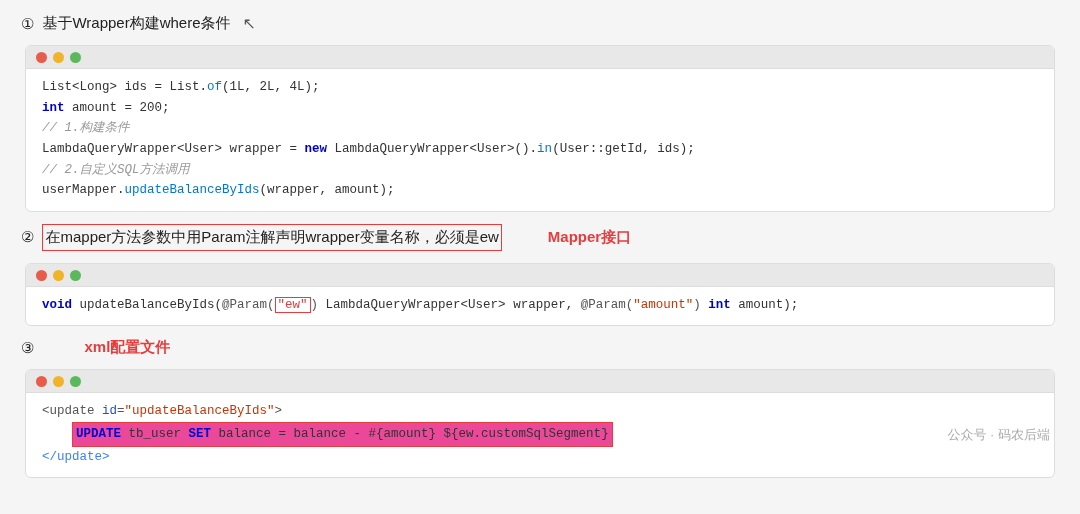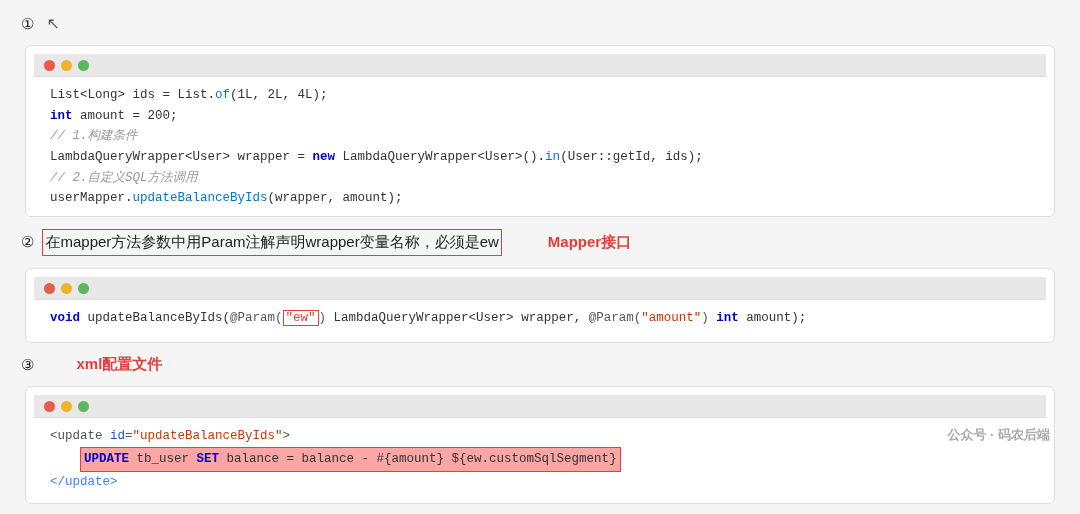--- a/index.html
+++ b/index.html
@@ -53,21 +53,21 @@
     .bordered-section {
       border: 1.5px solid #e63c3c;
       padding: 3px 2px;
     }
 
     
     .code-block {
       background: #ffffff;
       border: 1px solid #ddd;
       border-radius: 6px;
-      padding: 8px;
+      padding: 0;
       overflow: hidden;
       margin: 0 10px;
     }
 
     .traffic-lights {
       display: flex;
       gap: 6px;
       padding: 6px 10px 5px 10px;
       background: #e8e8e8;
       border-bottom: 1px solid #ddd;
@@ -98,37 +98,37 @@
     .comment { color: #999; font-style: italic; }
 
     
     .watermark {
       position: absolute;
       right: 30px;
       bottom: 70px;
       color: rgba(100,100,100,0.55);
       font-size: 13px;
       pointer-events: none;
-      font-weight: bold;
     }
 
     .cursor-icon {
       display: inline-block;
       font-size: 16px;
       color: #555;
       margin-left: 4px;
     }
   </style>
 </head>
 <body>
 
 <div class="page-container" style="position:relative;">
 
   <div class="section-header">
     <span class="section-number">①</span>
+    <span class="section-title">基于Wrapper构建where条件</span>
     <span class="cursor-icon">↖</span>
   </div>
 
   <div class="code-block">
     <div class="traffic-lights">
       <span class="dot dot-red"></span>
       <span class="dot dot-yellow"></span>
       <span class="dot dot-green"></span>
     </div>
     <div class="code-content"><span>List&lt;Long&gt; ids = List.<span style="color:#0077cc">of</span>(1L, 2L, 4L);</span>
@@ -151,29 +151,29 @@
     <div class="traffic-lights">
       <span class="dot dot-red"></span>
       <span class="dot dot-yellow"></span>
       <span class="dot dot-green"></span>
     </div>
     <div class="code-content"><span><span class="kw">void</span> updateBalanceByIds(<span style="color:#555">@Param(</span><span style="color:#e63c3c;border:1.5px solid #e63c3c;padding:0 2px;">"ew"</span><span style="color:#555">)</span> LambdaQueryWrapper&lt;User&gt; wrapper, <span style="color:#555">@Param(</span><span style="color:#cc3300">"amount"</span><span style="color:#555">)</span> <span class="kw">int</span> amount);</span></div>
   </div>
 
   <div class="section-header">
     <span class="section-number">③</span>
-    <span class="section-subtitle" style="margin-left:4px;">xml配置文件</span>
+    <span class="section-subtitle" style="margin-left:12px;">xml配置文件</span>
   </div>
 
   <div class="code-block">
     <div class="traffic-lights">
       <span class="dot dot-red"></span>
       <span class="dot dot-yellow"></span>
       <span class="dot dot-green"></span>
     </div>
     <div class="code-content"><span style="color:#555">&lt;update <span style="color:#1d4ed8">id</span>=<span style="color:#cc3300">"updateBalanceByIds"</span>&gt;</span>
-    <span style="border:1.5px solid #e63c3c;padding:1px 3px;background:#fca5a5;display:inline-block"><span class="kw">UPDATE</span> tb_user <span class="kw">SET</span> balance = balance - #{amount} ${ew.customSqlSegment}</span>
+    <span style="border:1.5px solid #e63c3c;padding:1px 3px;background:#ec4899;display:inline-block"><span class="kw">UPDATE</span> tb_user <span class="kw">SET</span> balance = balance - #{amount} ${ew.customSqlSegment}</span>
 <span style="color:#3b82f6">&lt;/update&gt;</span></div>
   </div>
 
   <div class="watermark">公众号 · 码农后端</div>
 
 </div>
 
 </body></html>

